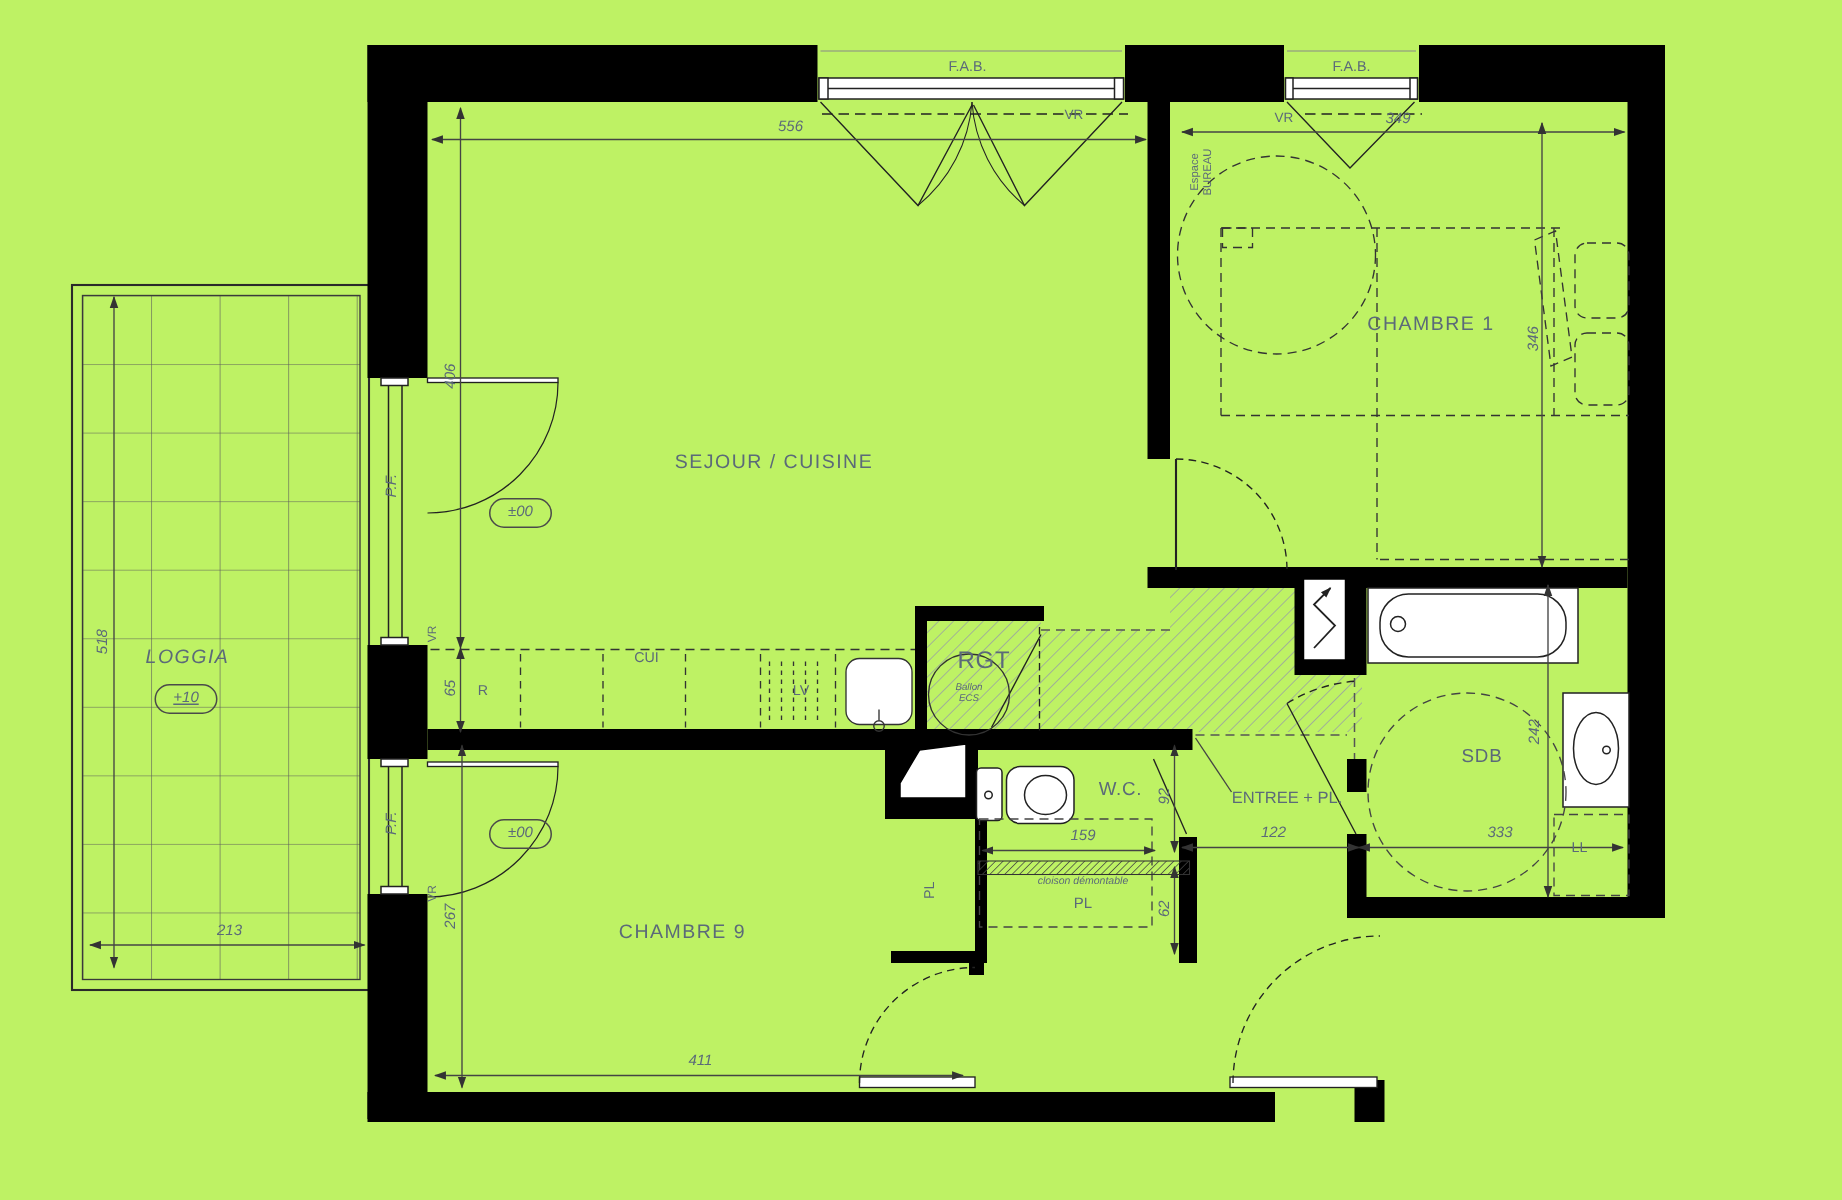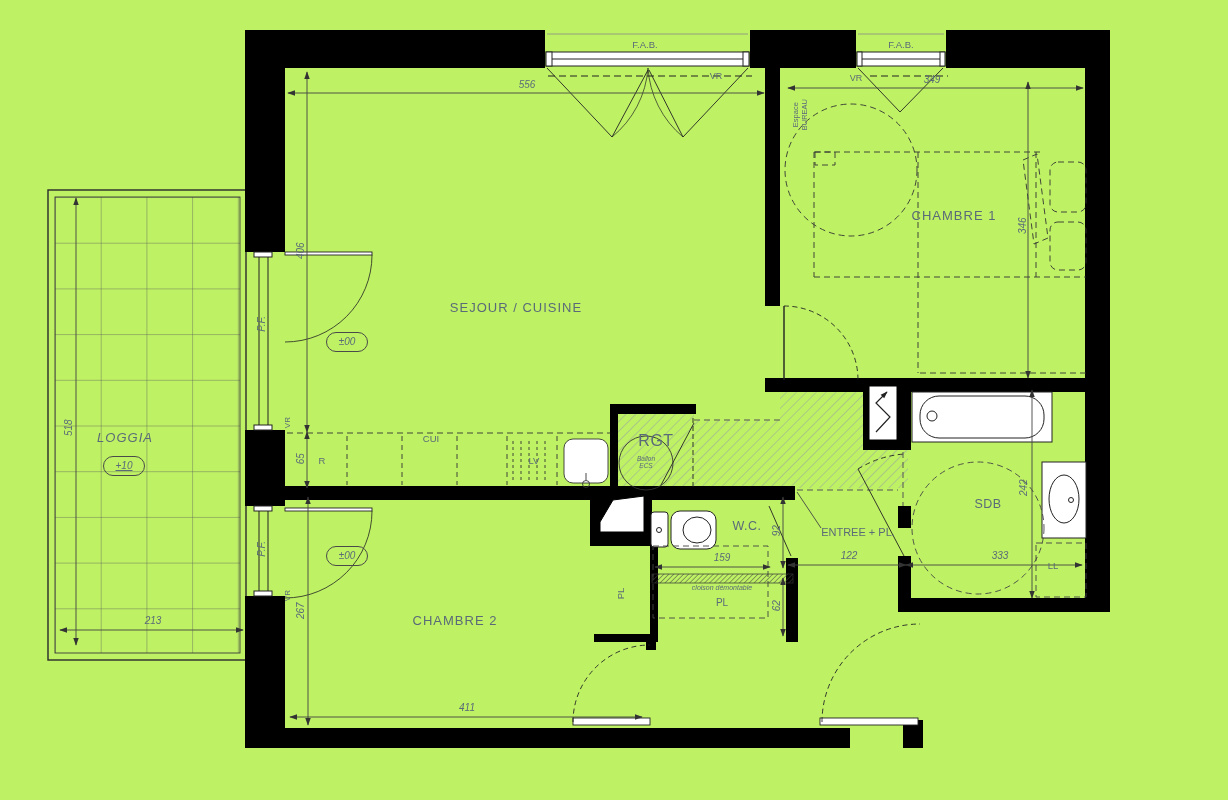--- a/index.html
+++ b/index.html
@@ -224,21 +224,21 @@
 <div class="lbl room" style="left:85px;top:431px;width:80px;font-style:italic;">LOGGIA</div>
 <div class="badge" style="left:103px;top:456px;text-decoration:underline;">+10</div>
 
 <div class="lbl room" style="left:431px;top:265px;width:170px;margin-top:36px;">SEJOUR / CUISINE</div>
 <div class="badge" style="left:326px;top:332px;">±00</div>
 
 <div class="lbl room" style="left:894px;top:209px;width:120px;">CHAMBRE 1</div>
 <div class="lbl rot" style="left:771px;top:106px;width:60px;font-size:7.5px;">Espace
 BUREAU</div>
 
-<div class="lbl room" style="left:395px;top:614px;width:120px;">CHAMBRE 2</div>
+<div class="lbl room" style="left:395px;top:614px;width:120px;">CHAMBRE 9</div>
 <div class="badge" style="left:326px;top:546px;">±00</div>
 
 <div class="lbl" style="left:717px;top:519px;width:60px;font-size:12.5px;letter-spacing:.5px;">W.C.</div>
 <div class="lbl" style="left:958px;top:497px;width:60px;font-size:12.5px;letter-spacing:.5px;text-align:center;">SDB</div>
 <div class="lbl" style="left:798px;top:526px;width:120px;font-size:11px;">ENTREE + PL.</div>
 <div class="lbl" style="left:631px;top:432px;width:50px;font-size:16px;letter-spacing:.5px;">RGT</div>
 <div class="lbl" style="left:621px;top:455px;width:50px;font-size:6.5px;font-style:italic;">Ballon
 ECS</div>
 
 <div class="lbl small" style="left:307px;top:456px;width:30px;">R</div>

